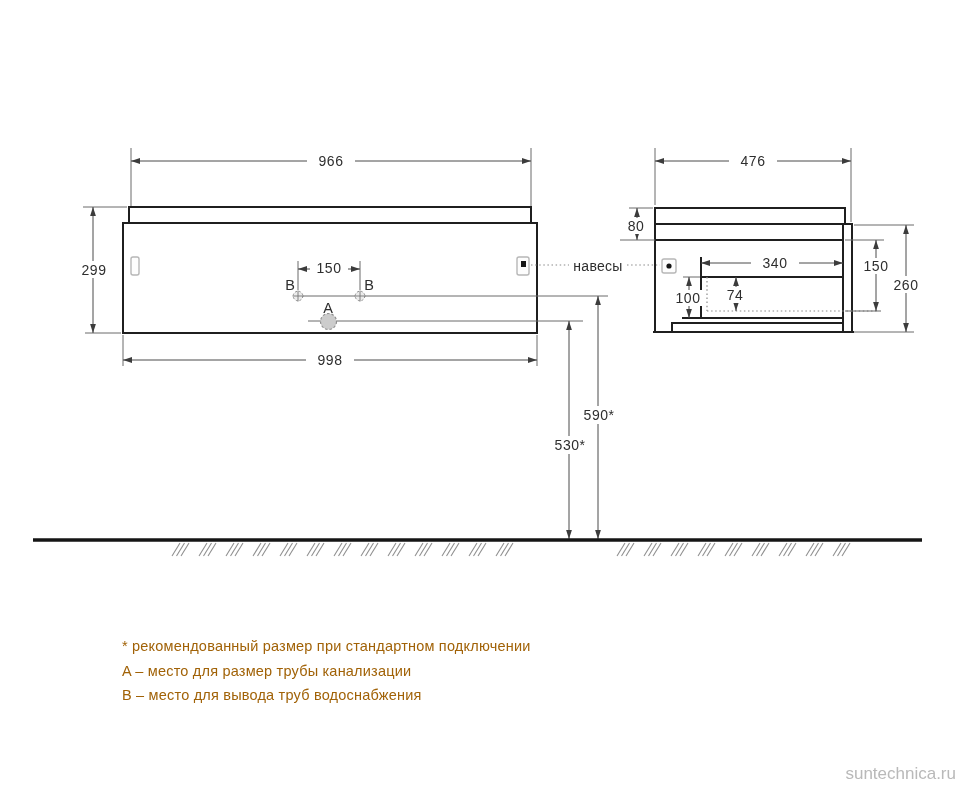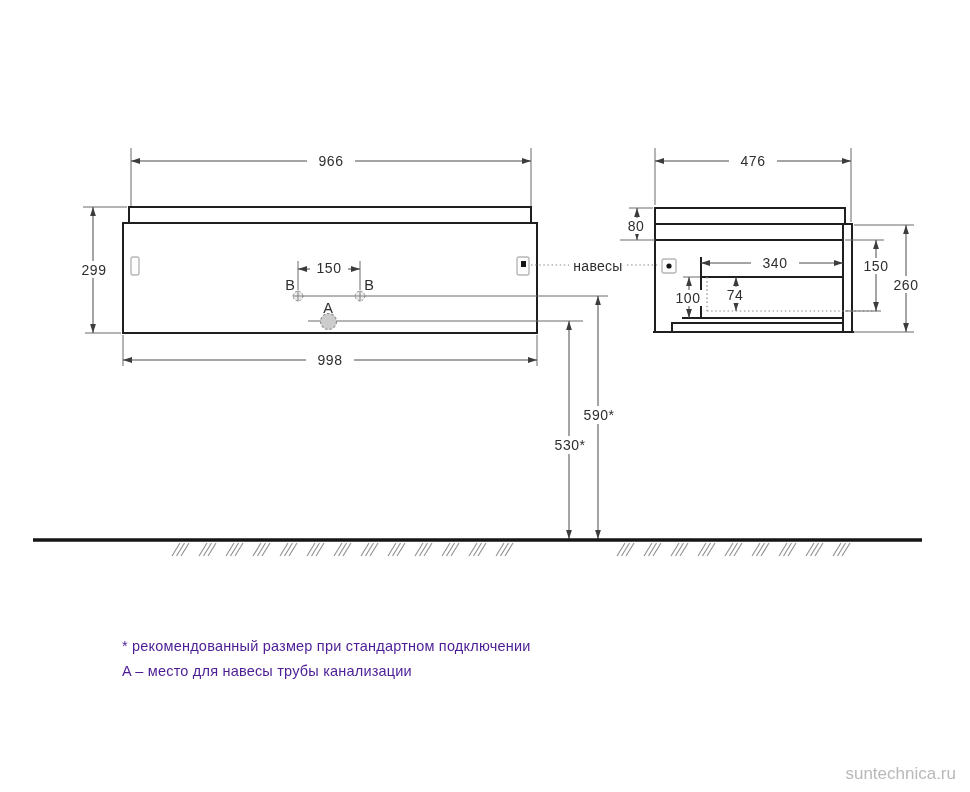--- a/index.html
+++ b/index.html
@@ -21,21 +21,21 @@
   .cross{stroke:#777;stroke-width:0.9;}
   .floor{stroke:#151515;stroke-width:3.5;}
   #hatch line{stroke:#8f8f8f;stroke-width:1.1;}
 
   .lblbg{fill:#ffffff;}
   text.lbl{font-family:"Liberation Sans",sans-serif;font-size:14px;font-weight:500;
     fill:#2e2e2e;text-anchor:middle;letter-spacing:.5px;}
   text.pt{font-family:"Liberation Sans",sans-serif;font-size:14.5px;font-weight:500;
     fill:#2e2e2e;text-anchor:middle;}
 
-  .legend{position:absolute;left:122px;top:634px;color:#4c1d95;font-size:14.5px;
+  .legend{position:absolute;left:122px;top:634px;color:#a16207;font-size:14.5px;
     line-height:24.5px;letter-spacing:.2px;}
   .watermark{position:absolute;right:14px;bottom:8px;color:#b9b9b9;font-size:17px;}
 </style>
 </head>
 <body>
 
 <div class="canvas">
 <svg width="970" height="792" viewBox="0 0 970 792">
   <defs>
     <marker id="arr" viewBox="0 0 10 8" refX="10" refY="4" markerWidth="9" markerHeight="7.2" orient="auto-start-reverse" markerUnits="userSpaceOnUse">
@@ -264,17 +264,18 @@
           <line x1="815" y1="556" x2="823" y2="543"></line>
           <line x1="833" y1="556" x2="841" y2="543"></line>
           <line x1="837.5" y1="556" x2="845.5" y2="543"></line>
           <line x1="842" y1="556" x2="850" y2="543"></line>
         </g>
   </g>
 </svg>
 
 <div class="legend">
   <div>* рекомендованный размер при стандартном подключении</div>
-  <div>A – место для навесы трубы канализации</div>
+  <div>A – место для размер трубы канализации</div>
+  <div>B – место для вывода труб водоснабжения</div>
 </div>
 
 <div class="watermark">suntechnica.ru</div>
 </div>
 
 </body></html>

